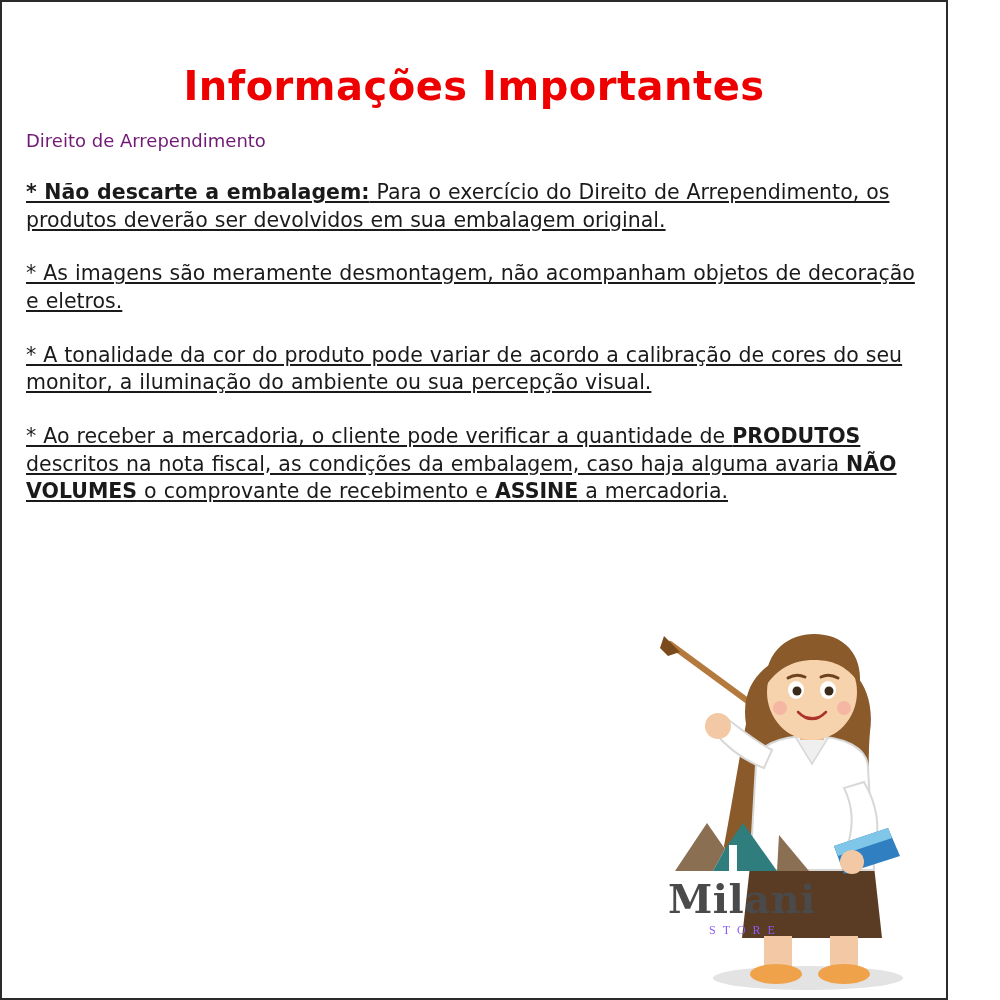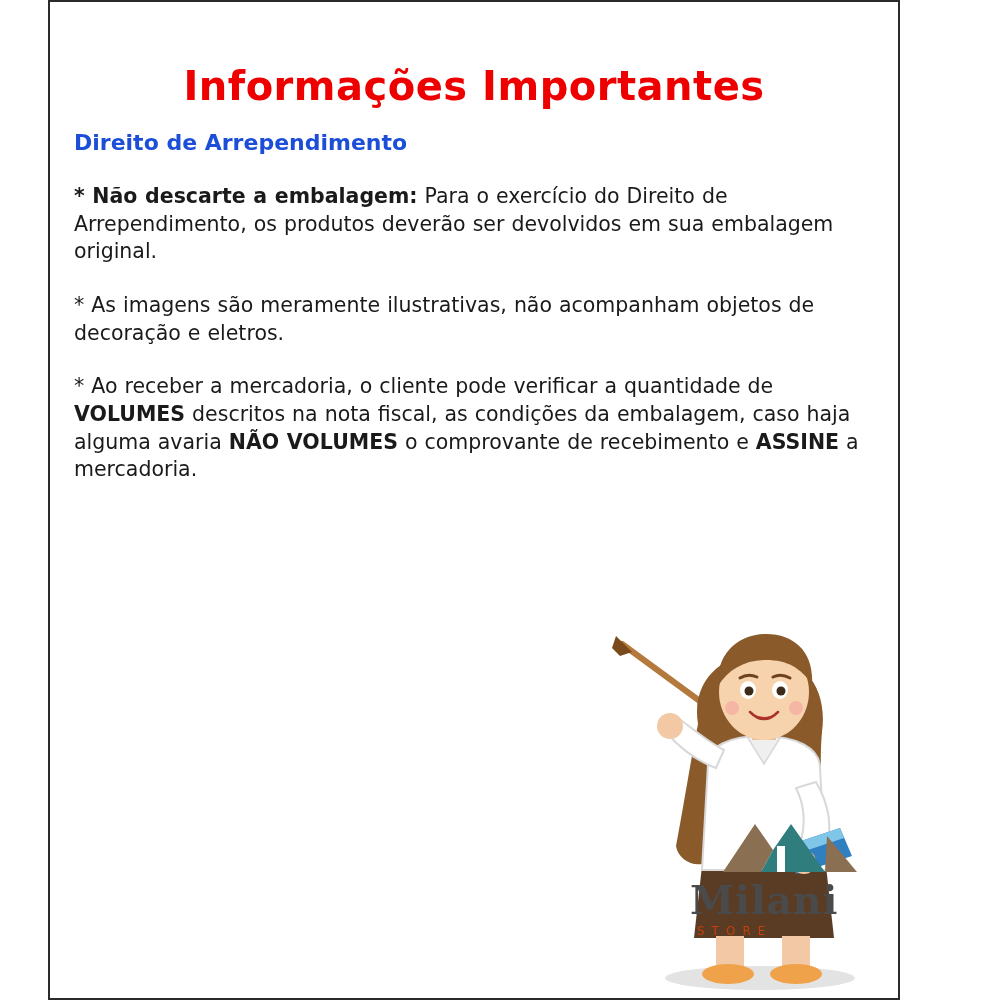--- a/index.html
+++ b/index.html
@@ -8,55 +8,55 @@
     background: #ffffff;
   }
   body {
     width: 1000px;
     height: 1000px;
     font-family: "DejaVu Sans", sans-serif;
     overflow: hidden;
   }
   .page {
     position: relative;
-    width: 852px;
+    width: 948px;
     height: 1000px;
     box-sizing: border-box;
     border: 2px solid #2b2b2b;
     background: #ffffff;
     overflow: hidden;
-    margin-left: 48px;
   }
   .title {
     text-align: center;
     font-weight: bold;
     font-size: 40px;
     color: #ee0000;
     letter-spacing: 0.5px;
     margin: 62px 0 0 0;
     line-height: 1.1;
   }
   .subtitle {
-    font-weight: bold;
-    font-size: 22px;
-    color: #1d4ed8;
+    font-weight: normal;
+    font-size: 18px;
+    color: #701a75;
     margin: 22px 0 0 24px;
   }
   .body-block {
     position: relative;
     margin: 0 24px 0 24px;
     z-index: 2;
   }
   .para {
     font-size: 20.5px;
     color: #1a1a1a;
     line-height: 1.35;
     margin: 26px 0 0 0;
     max-width: 952px;
     word-spacing: 0.5px;
+    text-decoration: underline;
   }
   .para.p1 { margin-top: 28px; }
   .para b { font-weight: bold; }
   .para.narrow { max-width: 750px; }
   .para.mid { max-width: 960px; }
 
   
   .illustration {
     position: absolute;
     right: 8px;
@@ -64,44 +64,45 @@
     width: 300px;
     height: 380px;
     z-index: 1;
   }
   
   .logo {
     position: absolute;
     left: 640px;
     bottom: 60px;
     width: 200px;
-    text-align: left;
+    text-align: center;
     z-index: 1;
   }
   .logo-mark {
     width: 150px;
     height: 62px;
     margin: 0 auto;
     display: block;
   }
   .logo-name {
     font-family: "DejaVu Serif", serif;
     font-size: 40px;
     color: #4a4a4a;
     font-weight: bold;
     letter-spacing: 0.5px;
     line-height: 1;
     margin-top: 2px;
   }
   .logo-sub {
     font-size: 12px;
-    color: #c2410c;
+    color: #8b5cf6;
     letter-spacing: 7px;
     margin-top: 4px;
     padding-left: 7px;
+    font-family: Liberation Serif, serif;
   }
 </style>
 </head>
 <body>
 
 <div class="page">
 
   <h1 class="title">Informações Importantes</h1>
 
   <h2 class="subtitle">Direito de Arrependimento</h2>
@@ -169,23 +170,24 @@
     <div class="logo-name">Milani</div>
     <div class="logo-sub">STORE</div>
   </div>
 
   <div class="body-block">
 
     <p class="para p1">
       <b>* Não descarte a embalagem:</b><span> Para o exercício do Direito de Arrependimento, os produtos deverão ser devolvidos em sua embalagem original.</span>
     </p>
 
-    <p class="para">* As imagens são meramente ilustrativas, não acompanham objetos de decoração e eletros.</p>
+    <p class="para">* As imagens são meramente desmontagem, não acompanham objetos de decoração e eletros.</p>
 
+    <p class="para">* A tonalidade da cor do produto pode variar de acordo a calibração de cores do seu monitor, a iluminação do ambiente ou sua percepção visual.</p>
 
     <p class="para mid">
-      <span>* Ao receber a mercadoria, o cliente pode verificar a quantidade de </span><b>VOLUMES</b><span> descritos na nota fiscal, as condições da embalagem, caso haja alguma avaria </span><b>NÃO VOLUMES</b><span> o comprovante de recebimento e </span><b>ASSINE</b><span> a mercadoria.</span>
+      <span>* Ao receber a mercadoria, o cliente pode verificar a quantidade de </span><b>PRODUTOS</b><span> descritos na nota fiscal, as condições da embalagem, caso haja alguma avaria </span><b>NÃO VOLUMES</b><span> o comprovante de recebimento e </span><b>ASSINE</b><span> a mercadoria.</span>
     </p>
 
 
 
   </div>
 </div>
 
 </body></html>

